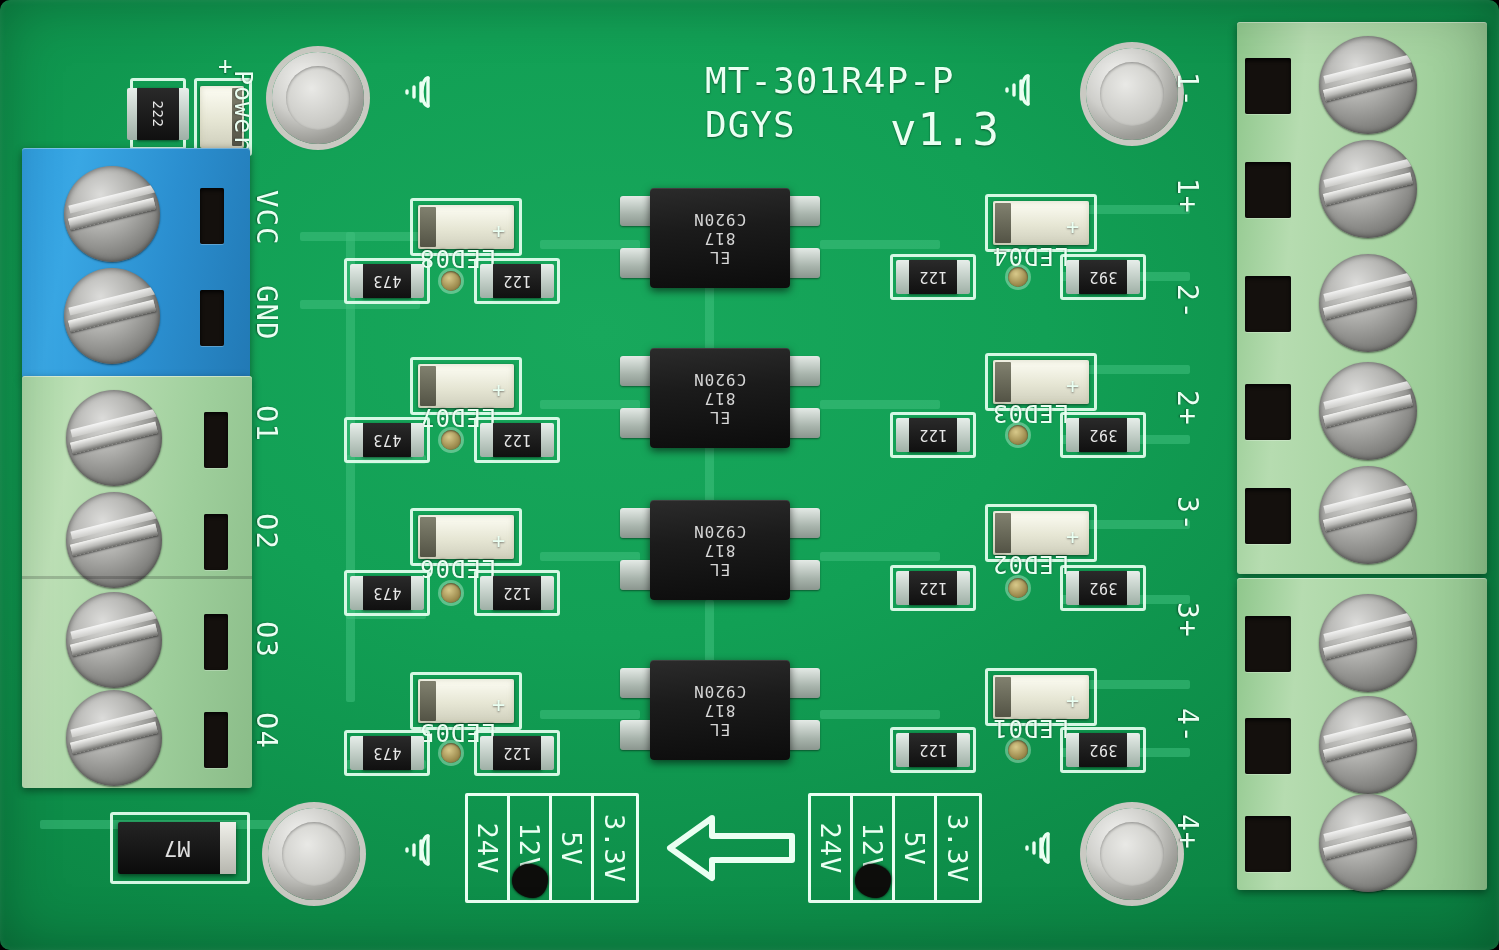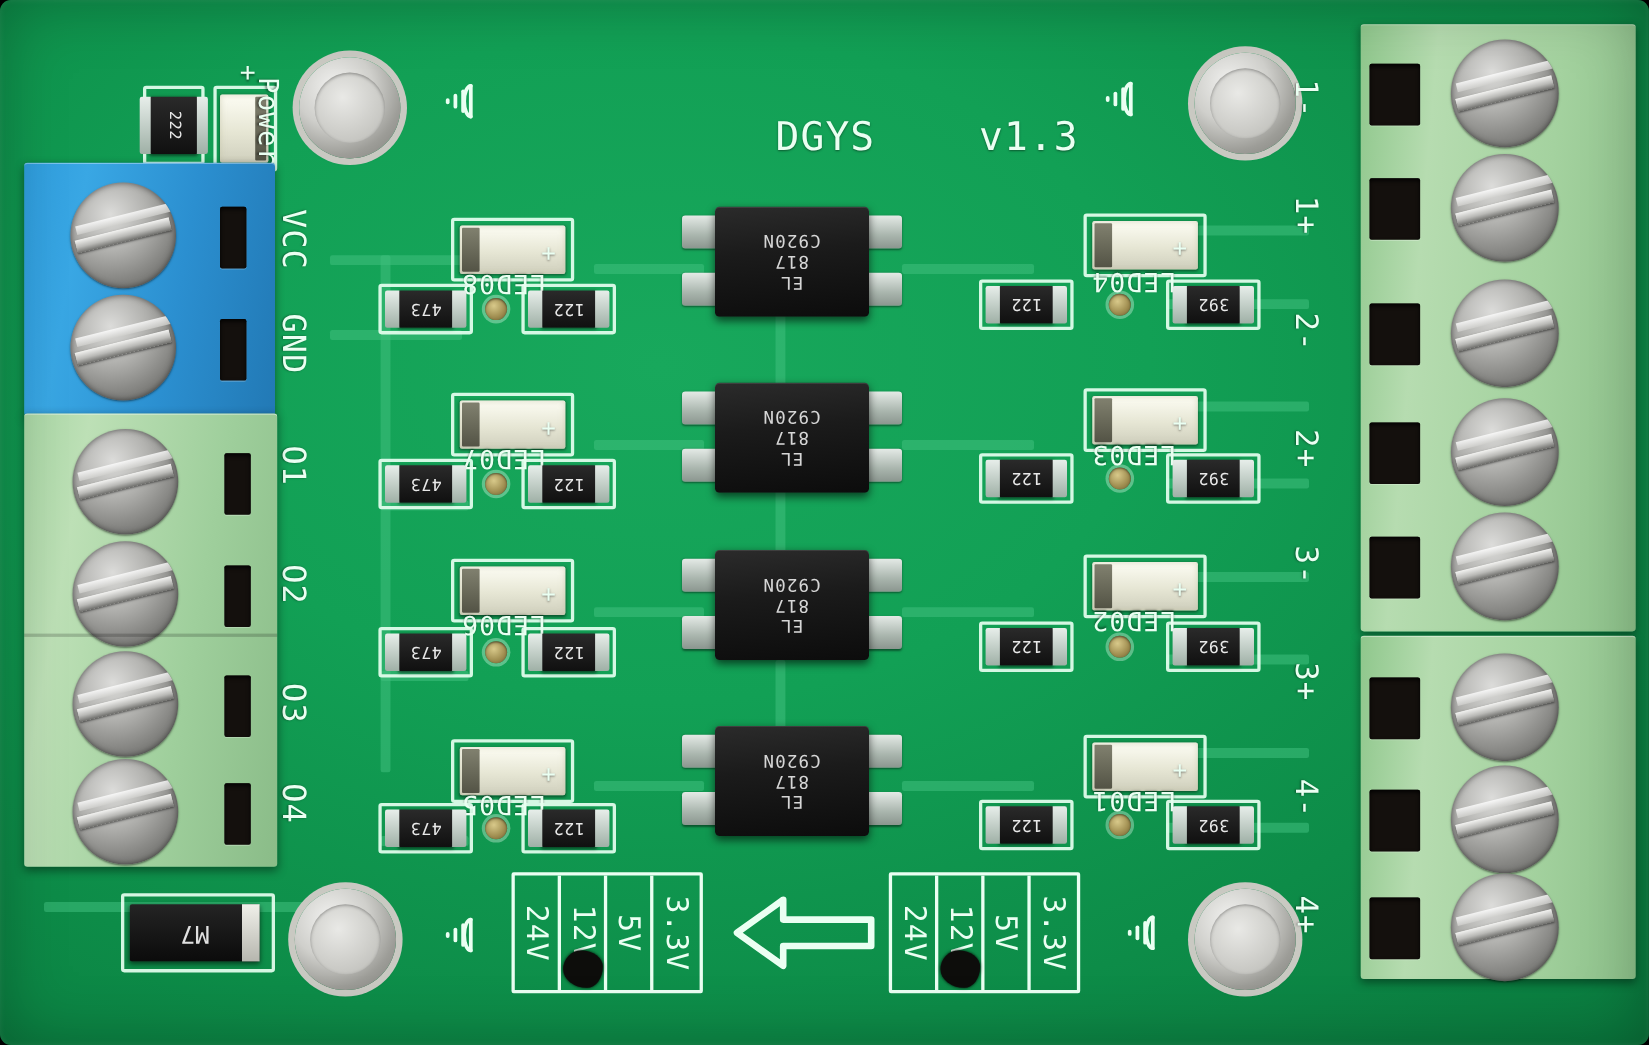--- a/index.html
+++ b/index.html
@@ -248,22 +248,23 @@
         <g transform="rotate(90 22 22)" fill="none" stroke="#eafff2" stroke-width="3.4" stroke-linecap="round">
       <path d="M8 8 L36 8"></path>
           <path d="M13 15 L31 15"></path>
           <path d="M17 22 L27 22"></path>
           <path d="M21 29 L23 29"></path>
       <path d="M8 8 A14 6 0 0 0 36 8"></path>
         </g>
       </svg>
   </div>
 
+  <div class="silk" style="left:705px;top:60px;font-size:36px;">MT-301R4P-P</div>
   <div class="silk" style="left:705px;top:104px;font-size:36px;">DGYS</div>
-  <div class="silk" style="left:890px;top:104px;font-size:36px;">v1.3</div>
+  <div class="silk" style="left:890px;top:104px;font-size:44px;">v1.3</div>
 
   <div class="silkbox" style="left:130px;top:78px;width:56px;height:72px;"></div>
   <div class="res" style="left:136px;top:88px;width:44px;height:52px;">
     <div class="cap l" style="width:10px;left:-9px;"></div>
     <div class="cap r" style="width:10px;right:-9px;"></div>
     <span style="transform:rotate(90deg);font-size:14px;">222</span>
   </div>
 
   <div class="silkbox" style="left:194px;top:78px;width:58px;height:78px;"></div>
   <div class="led" style="left:200px;top:86px;width:44px;height:62px;">

